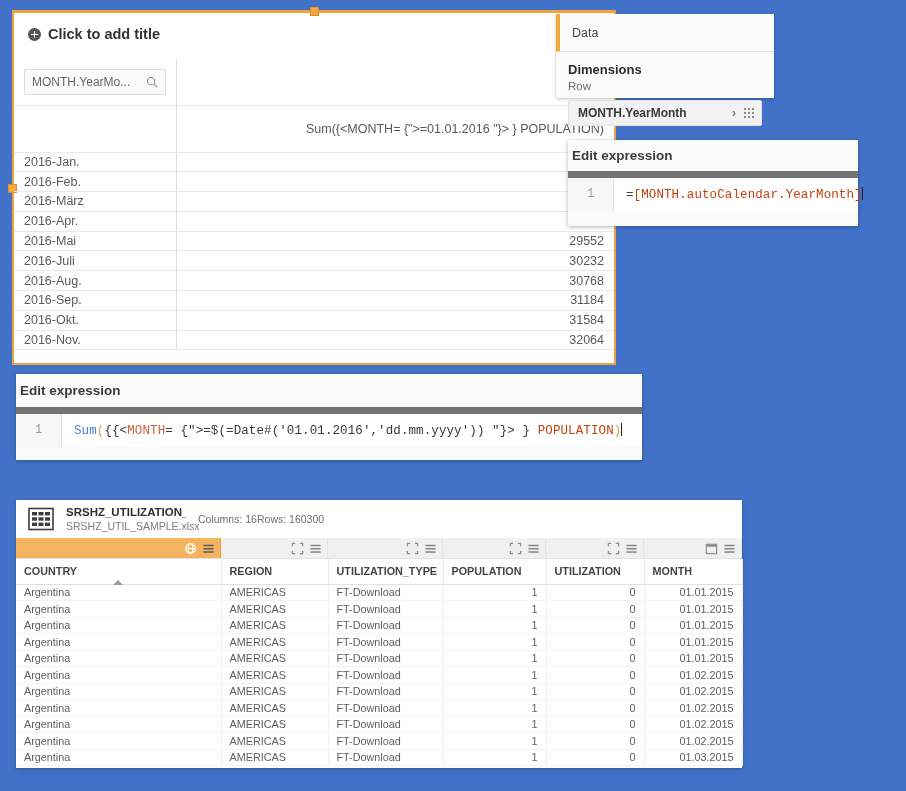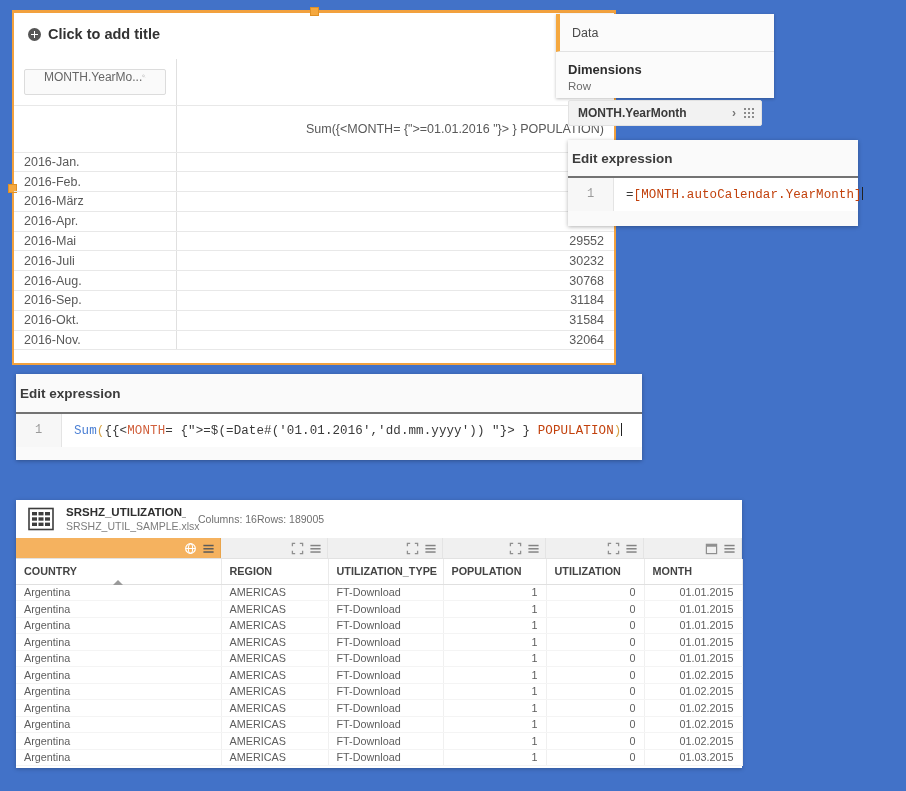--- a/index.html
+++ b/index.html
@@ -57,23 +57,23 @@
   #chart-table col.c1 { width: 162px; }
   #chart-table th, #chart-table td {
     border-bottom: 1px solid #e8e8e8;
     padding: 0 10px;
     font-weight: normal;
     font-size: 12.5px;
     color: #595959;
   }
   .srch-cell { height: 46px; vertical-align: middle; border-right: 1px solid #e0e0e0; }
   .search-box {
-    display: flex; align-items: flex-start; justify-content: space-between;
+    display: flex; align-items: center; justify-content: space-between;
     border: 1px solid #dcdcdc; background: #fafafa; border-radius: 2px;
-    height: 26px; padding: 0 19px; color: #666; font-size: 12px;
+    height: 26px; padding: 0 7px; color: #666; font-size: 12px;
   }
   .mag { width: 12px; height: 12px; }
   .measure-head {
     height: 47px; vertical-align: middle; text-align: right;
     font-size: 13px; color: #4e4e4e; white-space: nowrap;
   }
   .dim-cell { border-right: 1px solid #e0e0e0; height: 20px; }
   #chart-table tbody td { height: 19.8px; padding-top:0; padding-bottom:0; }
   .num { text-align: right; border-radius: 6px; }
   .blank-head { height: 46px; border-right:0; }
@@ -107,21 +107,21 @@
     display: grid; grid-template-columns: repeat(3, 2px);
     grid-template-rows: repeat(3, 2px); gap: 2px;
   }
   .dots-grid i { background: #8c8c8c; width: 2px; height: 2px; display:block; }
 
   
   .expr-panel { position: absolute; background: #fafafa; box-shadow: 0 1px 4px rgba(0,0,0,.3); }
   .expr-head {
     font-size: 13.5px; font-weight: bold; color: #3c3c3c;
     display:flex; align-items:center; padding-left: 4px;
-    background:#fafafa; border-bottom:2px solid #737373;
+    background:#fafafa; border-bottom:7px solid #737373;
   }
   .expr-body { display: flex; background: #fff; }
   .gutter {
     width: 46px; flex: 0 0 46px; background:#f7f7f7;
     border-right: 1px solid #e4e4e4;
     color: #9a9a9a; font-size: 12px; text-align: center;
     font-family: "Liberation Mono", monospace;
     padding-top: 9px;
   }
   .code {
@@ -333,21 +333,21 @@
       <rect x="4" y="15.6" width="5" height="3.4" fill="#3d3d3d"></rect>
       <rect x="10.5" y="15.6" width="5" height="3.4" fill="#3d3d3d"></rect>
       <rect x="17" y="15.6" width="5" height="3.4" fill="#3d3d3d"></rect>
     </svg>
     <div id="tp-names">
       <span id="tp-title">SRSHZ_UTILIZATION_D...</span>
       <span id="tp-file">SRSHZ_UTIL_SAMPLE.xlsx</span>
     </div>
     <div id="tp-stats">
       <span>Columns: 16</span>
-      <span>Rows: 189005</span>
+      <span>Rows: 160300</span>
     </div>
   </div>
 
   <div id="tool-row">
       <div class="tool-cell first" style="width: 205px; flex: 0 0 205px;">
         <svg class="ic" viewBox="0 0 14 14">
           <circle cx="7" cy="7" r="5.2" fill="none" stroke="#fff" stroke-width="1.3"></circle>
           <ellipse cx="7" cy="7" rx="2.3" ry="5.2" fill="none" stroke="#fff" stroke-width="1.1"></ellipse>
           <line x1="1.8" y1="7" x2="12.2" y2="7" stroke="#fff" stroke-width="1.1"></line>
         </svg>

